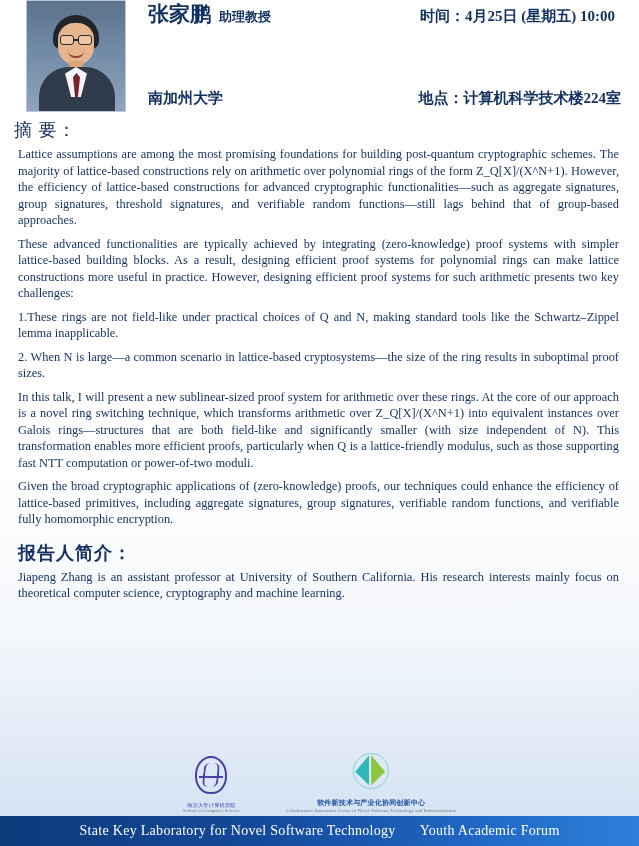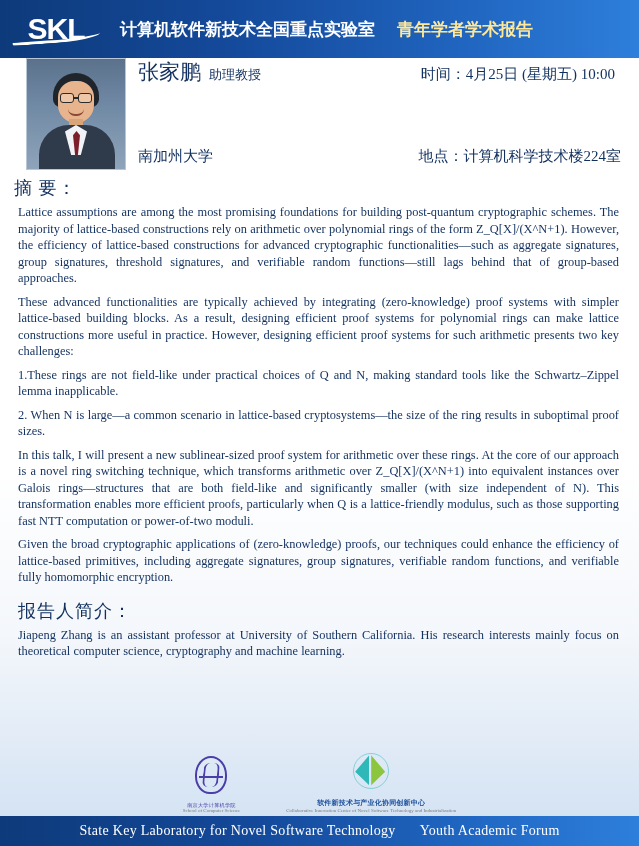--- a/index.html
+++ b/index.html
@@ -104,25 +104,26 @@
   .ph-glass-r { position:absolute; left:51px; top:34px; width:14px; height:10px; border:1.6px solid #2b2b2b; border-radius:3px; background:rgba(255,255,255,.25); }
   .ph-bridge { position:absolute; left:47px; top:38px; width:4px; height:1.6px; background:#2b2b2b; }
   .ph-smile { position:absolute; left:41px; top:50px; width:16px; height:7px; border-bottom:2px solid #8a4a33; border-radius:0 0 12px 12px; }
   .ph-neck { position:absolute; left:42px; top:60px; width:14px; height:10px; background:#d9a478; }
   .ph-body { position:absolute; left:12px; top:66px; width:76px; height:48px; background:#2f3a4a; border-radius:30px 30px 0 0; }
   .ph-shirt { position:absolute; left:38px; top:66px; width:22px; height:30px; background:#f1f3f6; clip-path: polygon(50% 0, 100% 22%, 72% 100%, 28% 100%, 0 22%); }
   .ph-tie { position:absolute; left:46px; top:72px; width:7px; height:24px; background:#7b1f2b; clip-path: polygon(50% 0, 100% 18%, 70% 100%, 30% 100%, 0 18%); }
 
   .speaker-info {
     flex: 1 1 auto;
-    padding-left: 12px;
+    padding-left: 22px;
     display: flex;
     flex-direction: column;
     height: 112px;
     justify-content: space-between;
+    font-weight: bold;
   }
   .row-top { display: flex; align-items: baseline; }
   .sp-name {
     font-size: 21px;
     color: #11305f;
     font-family: "Liberation Serif", serif;
   }
   .sp-title {
     font-size: 13px;
     color: #11305f;
@@ -220,28 +221,20 @@
     font-size: 14px;
     font-family: "Liberation Serif", serif;
     letter-spacing: .3px;
   }
 </style>
 </head>
 <body>
 
 <div class="poster">
 
-  <div class="header">
-    <div class="logo-box">
-      <span class="logo-text">SKL</span>
-      <span class="logo-swoosh"></span>
-    </div>
-    <div class="header-title">计算机软件新技术全国重点实验室</div>
-    <div class="header-sub">青年学者学术报告</div>
-  </div>
 
 
   <div class="speaker">
     <div class="photo">
       <span class="ph-hair"></span>
       <span class="ph-face"></span>
       <span class="ph-glass-l"></span>
       <span class="ph-glass-r"></span>
       <span class="ph-bridge"></span>
       <span class="ph-smile"></span>
@@ -265,21 +258,21 @@
 
   <div class="section-head">摘 要：</div>
   <div class="body-wrap">
     <p class="para">Lattice assumptions are among the most promising foundations for building post-quantum cryptographic schemes. The majority of lattice-based constructions rely on arithmetic over polynomial rings of the form Z_Q[X]/(X^N+1). However, the efficiency of lattice-based constructions for advanced cryptographic functionalities—such as aggregate signatures, group signatures, threshold signatures, and verifiable random functions—still lags behind that of group-based approaches.</p>
     <p class="para">These advanced functionalities are typically achieved by integrating (zero-knowledge) proof systems with simpler lattice-based building blocks. As a result, designing efficient proof systems for polynomial rings can make lattice constructions more useful in practice. However, designing efficient proof systems for such arithmetic presents two key challenges:</p>
     <p class="para">1.These rings are not field-like under practical choices of Q and N, making standard tools like the Schwartz–Zippel lemma inapplicable.</p>
     <p class="para">2. When N is large—a common scenario in lattice-based cryptosystems—the size of the ring results in suboptimal proof sizes.</p>
     <p class="para">In this talk, I will present a new sublinear-sized proof system for arithmetic over these rings. At the core of our approach is a novel ring switching technique, which transforms arithmetic over Z_Q[X]/(X^N+1) into equivalent instances over Galois rings—structures that are both field-like and significantly smaller (with size independent of N). This transformation enables more efficient proofs, particularly when Q is a lattice-friendly modulus, such as those supporting fast NTT computation or power-of-two moduli.</p>
     <p class="para">Given the broad cryptographic applications of (zero-knowledge) proofs, our techniques could enhance the efficiency of lattice-based primitives, including aggregate signatures, group signatures, verifiable random functions, and verifiable fully homomorphic encryption.</p>
 
-    <div class="section-head" style="padding-left:0;">报告人简介：</div>
+    <div class="section-head" style="padding-left:0;font-weight:bold;">报告人简介：</div>
     <p class="bio-para">Jiapeng Zhang is an assistant professor at University of Southern California. His research interests mainly focus on theoretical computer science, cryptography and machine learning.</p>
   </div>
 
   <div class="logos">
     <div class="sponsor">
       <div class="sp-mark">
         <span class="nju-circle"></span>
         <span class="nju-inner"></span>
         <span class="nju-bar"></span>
       </div>

